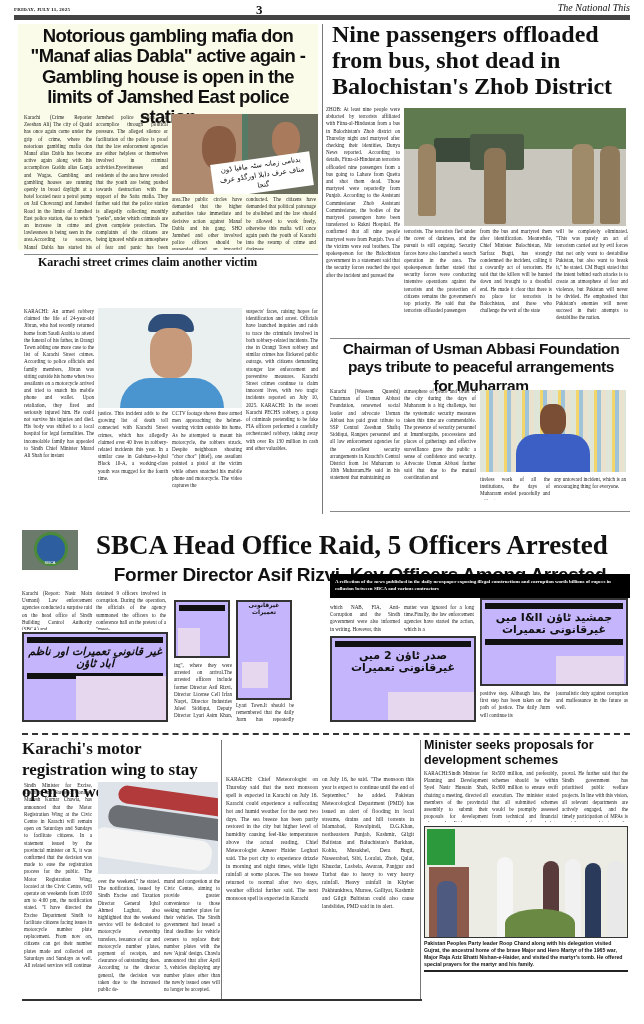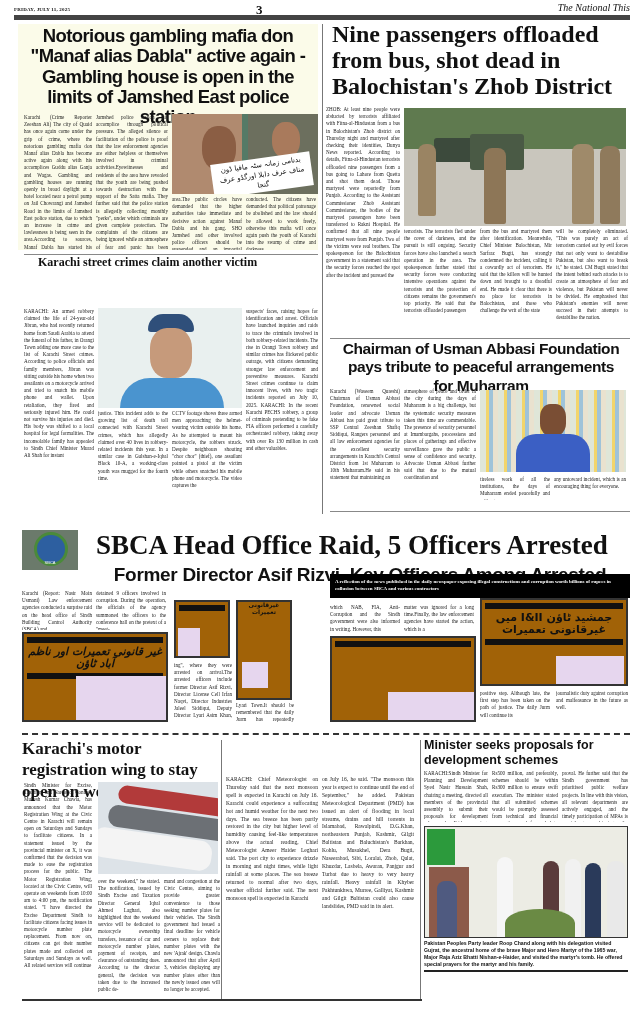--- a/index.html
+++ b/index.html
@@ -11,21 +11,21 @@
   .hdr-rule{left:14px;top:15px;width:616px;height:5px;background:#444}
   .vrule{background:#777;width:1px}
   .hrule{background:#888;height:1px}
   .dash{border-top:2px dashed #333;height:0}
   .head-cond{font-family:"Liberation Sans Narrow","Liberation Sans",sans-serif;font-weight:bold;text-align:center;line-height:1.1;transform-origin:center;}
   .head-serif{font-family:"Liberation Serif",serif;font-weight:bold;line-height:1.12}
   .body-text{font-size:5.1px;line-height:7.2px;text-align:justify;color:#222;column-gap:6px;overflow:hidden}
   .photo{overflow:hidden}
   .gamble-bg{background:#fbfbe9}
   .blackbox{background:#000;color:#fff;font-size:5px;font-weight:bold;padding:4px 5px;line-height:7px}
-  .clip{background:#a16207;border:2px solid #333;overflow:hidden}
+  .clip{background:#c4b5fd;border:2px solid #333;overflow:hidden}
   .clip .band{background:#111;height:6px;margin:3px}
   .clip .urdu{font-size:16px;font-weight:bold;text-align:center;color:#111;direction:rtl;font-family:"DejaVu Sans",sans-serif;line-height:1.1}
   .caption{font-size:5.2px;font-weight:bold;line-height:7px;font-family:"Liberation Sans",sans-serif}
 </style>
 </head>
 <body>
 
 <div class="abs hdr-date">FRIDAY, JULY 11, 2025</div>
 <div class="abs hdr-page">3</div>
 <div class="abs hdr-name">The National This</div>
@@ -121,20 +121,21 @@
 
 <div class="abs body-text" style="left:174px;top:662px;width:58px;height:58px;">ing", where they were arrested on arrival.The arrested officers include former Director Asif Rizvi, Director License Cell Irfan Naqvi, Director Industries Jaleel Siddiqui, Deputy Director Lyari Asim Khan, Assistant Director Zafar, Building Inspector Zulfiqar Shah and Jahangir Khan. According to sources, most of the arrested officers belong to</div>
 <div class="abs body-text" style="left:236px;top:702px;width:58px;height:20px;">Lyari Town.It should be remembered that the daily Jurm has repeatedly exposed the illegal constructions and corruption worth billions of rupees in collusion with SBCA and various contractors through its reports, on</div>
 
 <div class="abs blackbox" style="left:330px;top:574px;width:300px;height:24px;">A reflection of the news published in the daily newspaper exposing illegal constructions and corruption worth billions of rupees in collusion between SBCA and various contractors</div>
 <div class="abs body-text" style="left:330px;top:604px;width:70px;height:28px;">which NAB, FIA, Anti-Corruption and the Sindh government were also informed in writing. However, this</div>
 <div class="abs body-text" style="left:404px;top:604px;width:70px;height:28px;">matter was ignored for a long time.Finally, the law enforcement agencies have started the action, which is a</div>
 
 <div class="abs clip" style="left:330px;top:636px;width:146px;height:86px;">
   <div class="band"></div>
+  <div class="urdu" style="font-size:11px">صدر ٹاؤن 2 میں غیرقانونی تعمیرات</div>
   <div class="abs" style="left:56px;top:54px;width:86px;height:28px;background:#e6d6ee"></div>
 </div>
 <div class="abs clip" style="left:480px;top:598px;width:148px;height:88px;">
   <div class="band"></div>
   <div class="urdu" style="font-size:11px">جمشید ٹاؤن I&amp;II میں غیرقانونی تعمیرات</div>
   <div class="band"></div>
   <div class="abs" style="left:74px;top:56px;width:68px;height:28px;background:#e6d6ee"></div>
 </div>
 <div class="abs body-text" style="left:480px;top:690px;width:70px;height:32px;">positive step. Although late, the first step has been taken on the path of justice. The daily Jurm will continue its</div>
 <div class="abs body-text" style="left:556px;top:690px;width:72px;height:32px;">journalistic duty against corruption and malfeasance in the future as well.</div>

